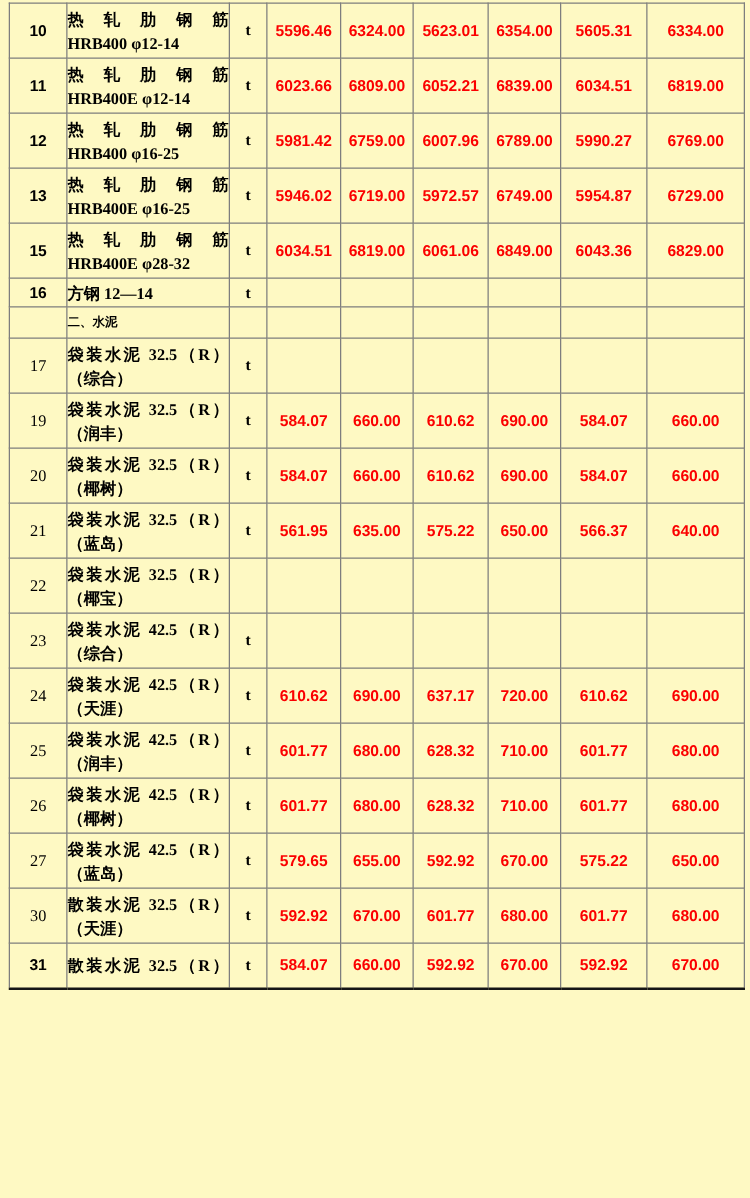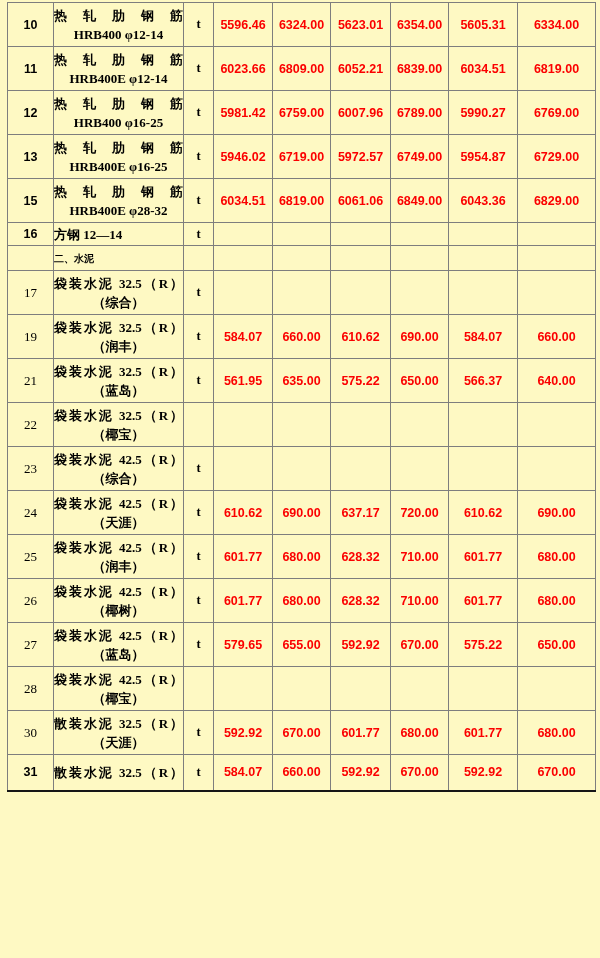--- a/index.html
+++ b/index.html
@@ -53,21 +53,21 @@
     padding: 2px 5px 2px 7px;
     font-weight: bold;
     font-size: 13px;
     line-height: 19px;
   }
   td.c-name .name-line-1.just {
     text-align: justify;
     text-align-last: justify;
   }
   td.c-name .name-line-2 {
-    text-align: center;
+    text-align: left;
   }
   td.c-name.section-name {
     font-size: 10px;
   }
   td.c-unit {
     text-align: center;
     font-family: "Liberation Serif", serif;
     font-weight: bold;
     font-size: 12.5px;
   }
@@ -215,20 +215,34 @@
           </td>
           <td class="c-unit">t</td>
           <td class="c-price">584.07</td>
           <td class="c-price">660.00</td>
           <td class="c-price">610.62</td>
           <td class="c-price">690.00</td>
           <td class="c-price">584.07</td>
           <td class="c-price">660.00</td>
         </tr>
         <tr class="row-tall">
+          <td class="c-no no-reg">20</td>
+          <td class="c-name">
+            <div class="name-line-1 just">袋装水泥 32.5（R）</div>
+            <div class="name-line-2">（椰树）</div>
+          </td>
+          <td class="c-unit">t</td>
+          <td class="c-price">584.07</td>
+          <td class="c-price">660.00</td>
+          <td class="c-price">610.62</td>
+          <td class="c-price">690.00</td>
+          <td class="c-price">584.07</td>
+          <td class="c-price">660.00</td>
+        </tr>
+        <tr class="row-tall">
           <td class="c-no no-reg">21</td>
           <td class="c-name">
             <div class="name-line-1 just">袋装水泥 32.5（R）</div>
             <div class="name-line-2">（蓝岛）</div>
           </td>
           <td class="c-unit">t</td>
           <td class="c-price">561.95</td>
           <td class="c-price">635.00</td>
           <td class="c-price">575.22</td>
           <td class="c-price">650.00</td>
@@ -313,34 +327,20 @@
           </td>
           <td class="c-unit">t</td>
           <td class="c-price">579.65</td>
           <td class="c-price">655.00</td>
           <td class="c-price">592.92</td>
           <td class="c-price">670.00</td>
           <td class="c-price">575.22</td>
           <td class="c-price">650.00</td>
         </tr>
         <tr class="row-tall">
-          <td class="c-no no-reg">28</td>
-          <td class="c-name">
-            <div class="name-line-1 just">袋装水泥 42.5（R）</div>
-            <div class="name-line-2">（椰宝）</div>
-          </td>
-          <td class="c-unit"></td>
-          <td class="c-price"></td>
-          <td class="c-price"></td>
-          <td class="c-price"></td>
-          <td class="c-price"></td>
-          <td class="c-price"></td>
-          <td class="c-price"></td>
-        </tr>
-        <tr class="row-tall">
           <td class="c-no no-reg">30</td>
           <td class="c-name">
             <div class="name-line-1 just">散装水泥 32.5（R）</div>
             <div class="name-line-2">（天涯）</div>
           </td>
           <td class="c-unit">t</td>
           <td class="c-price">592.92</td>
           <td class="c-price">670.00</td>
           <td class="c-price">601.77</td>
           <td class="c-price">680.00</td>

